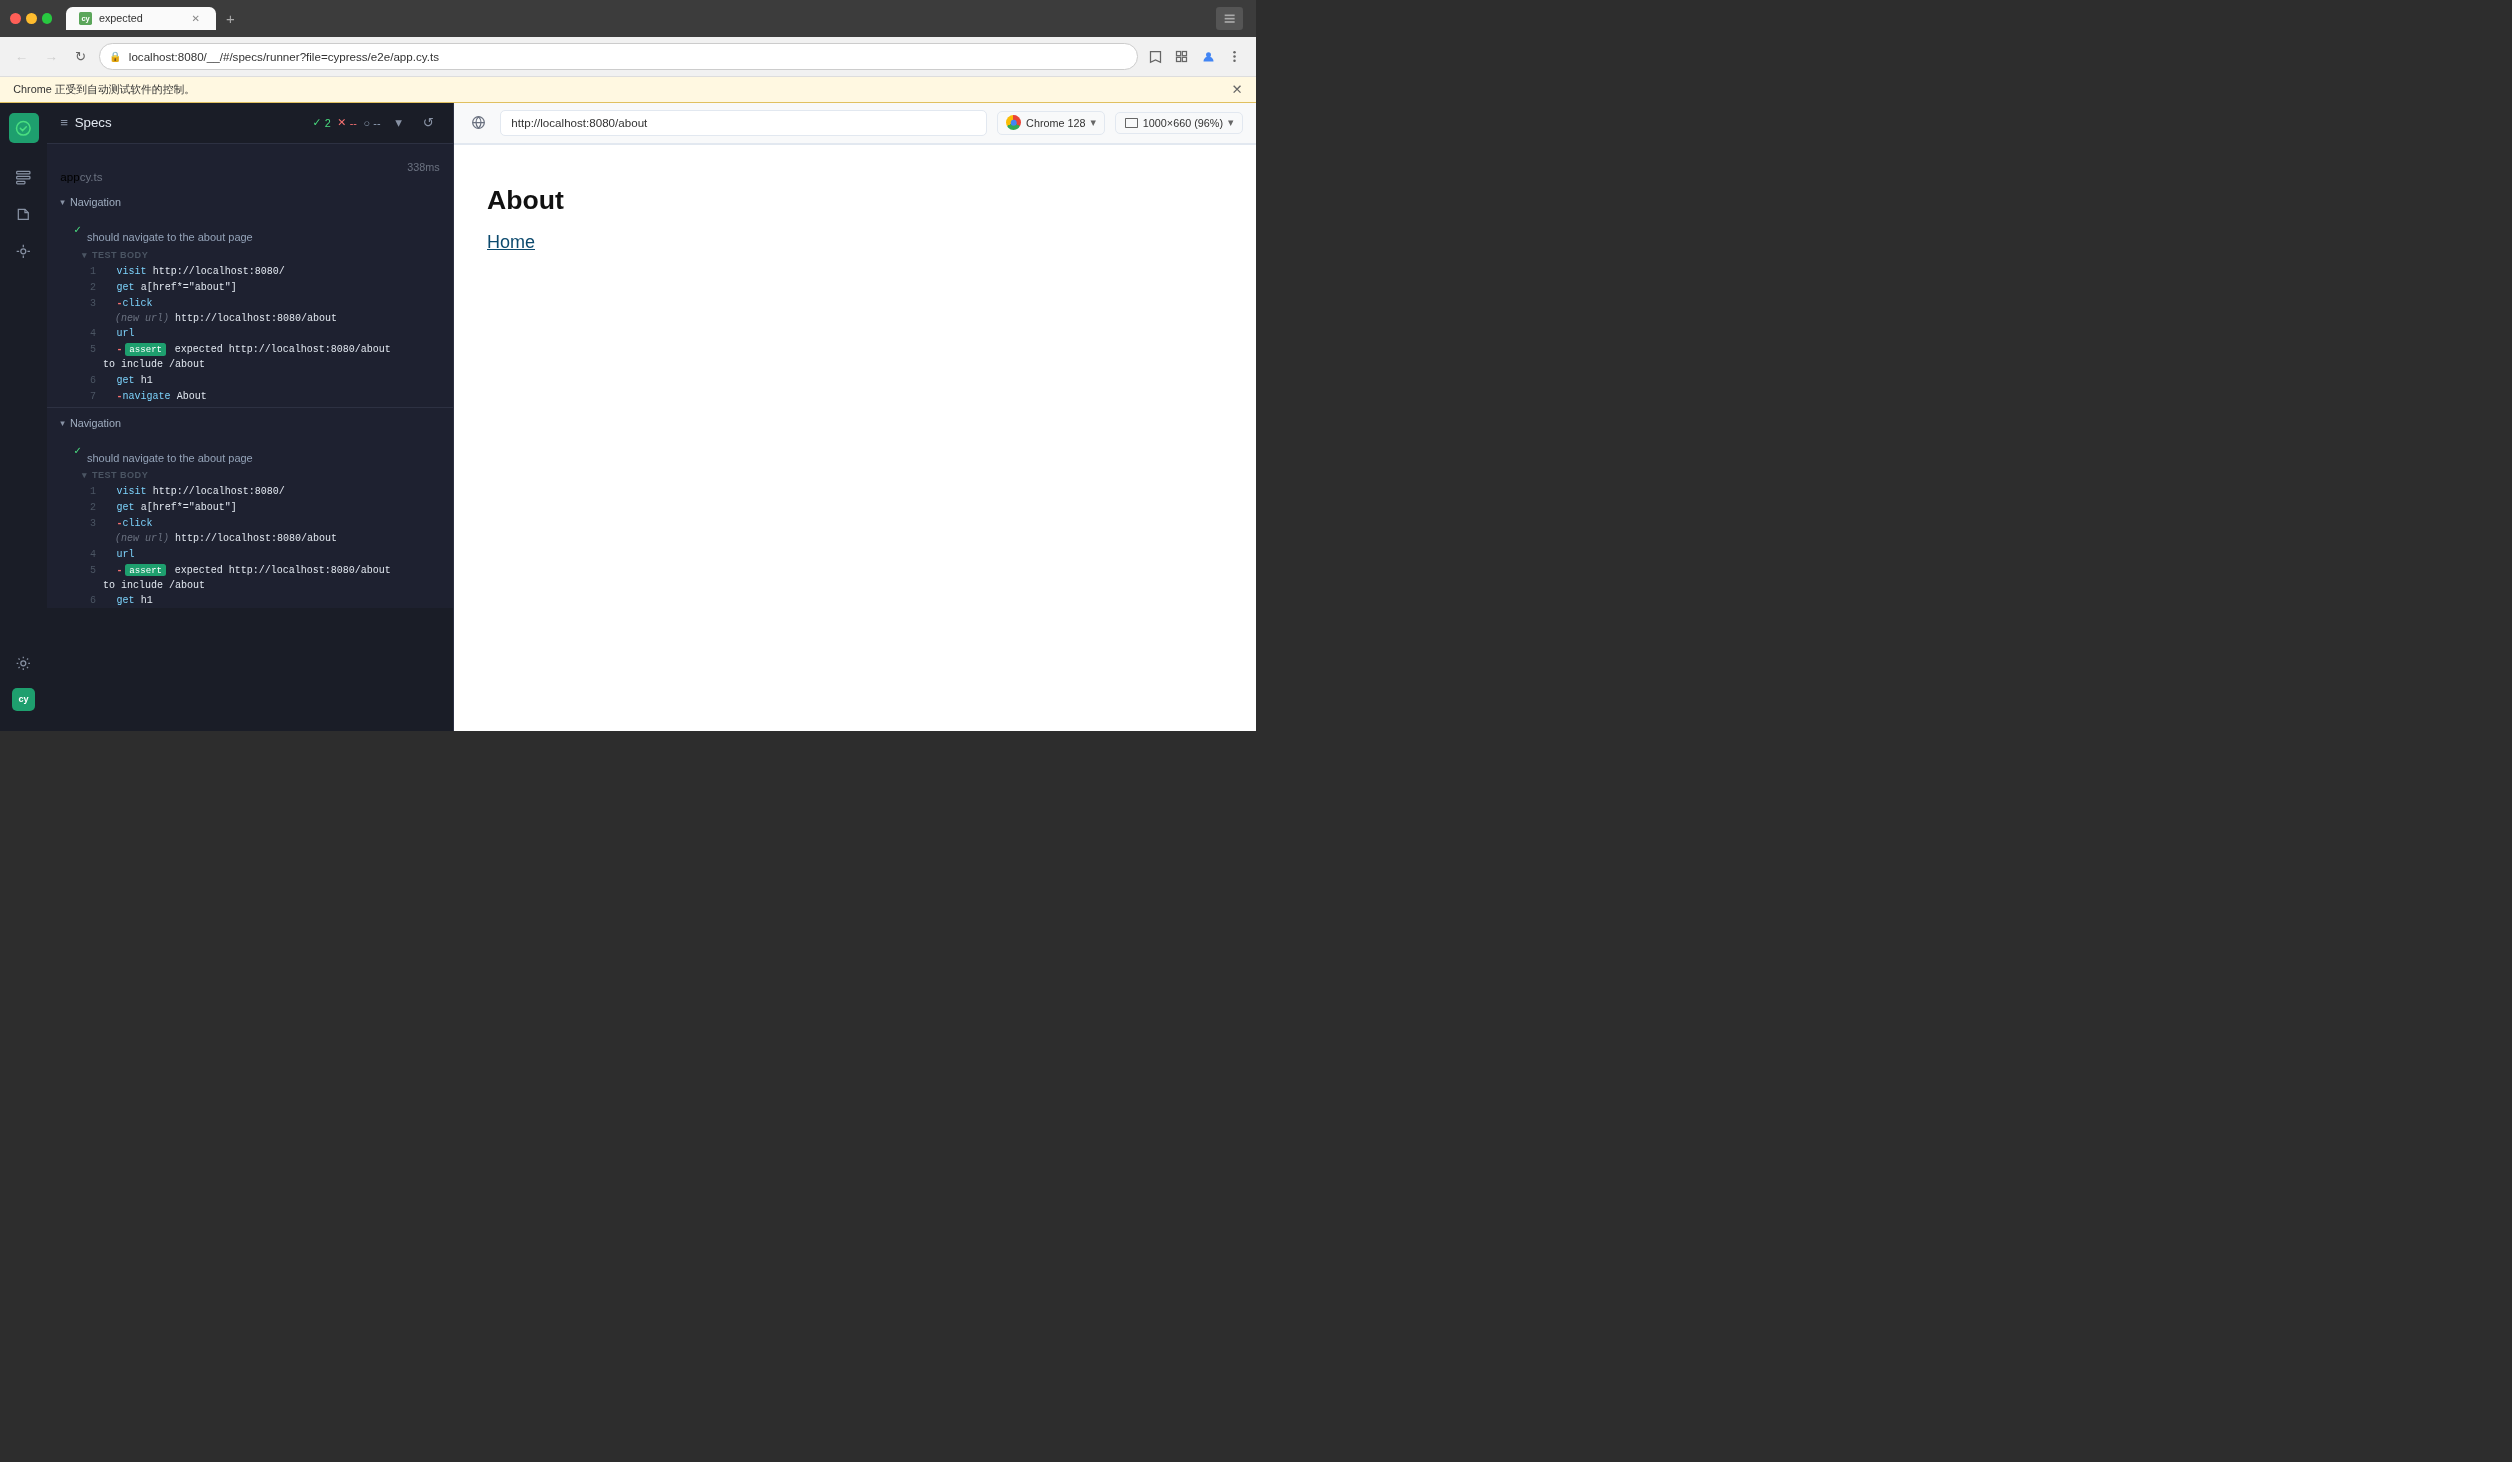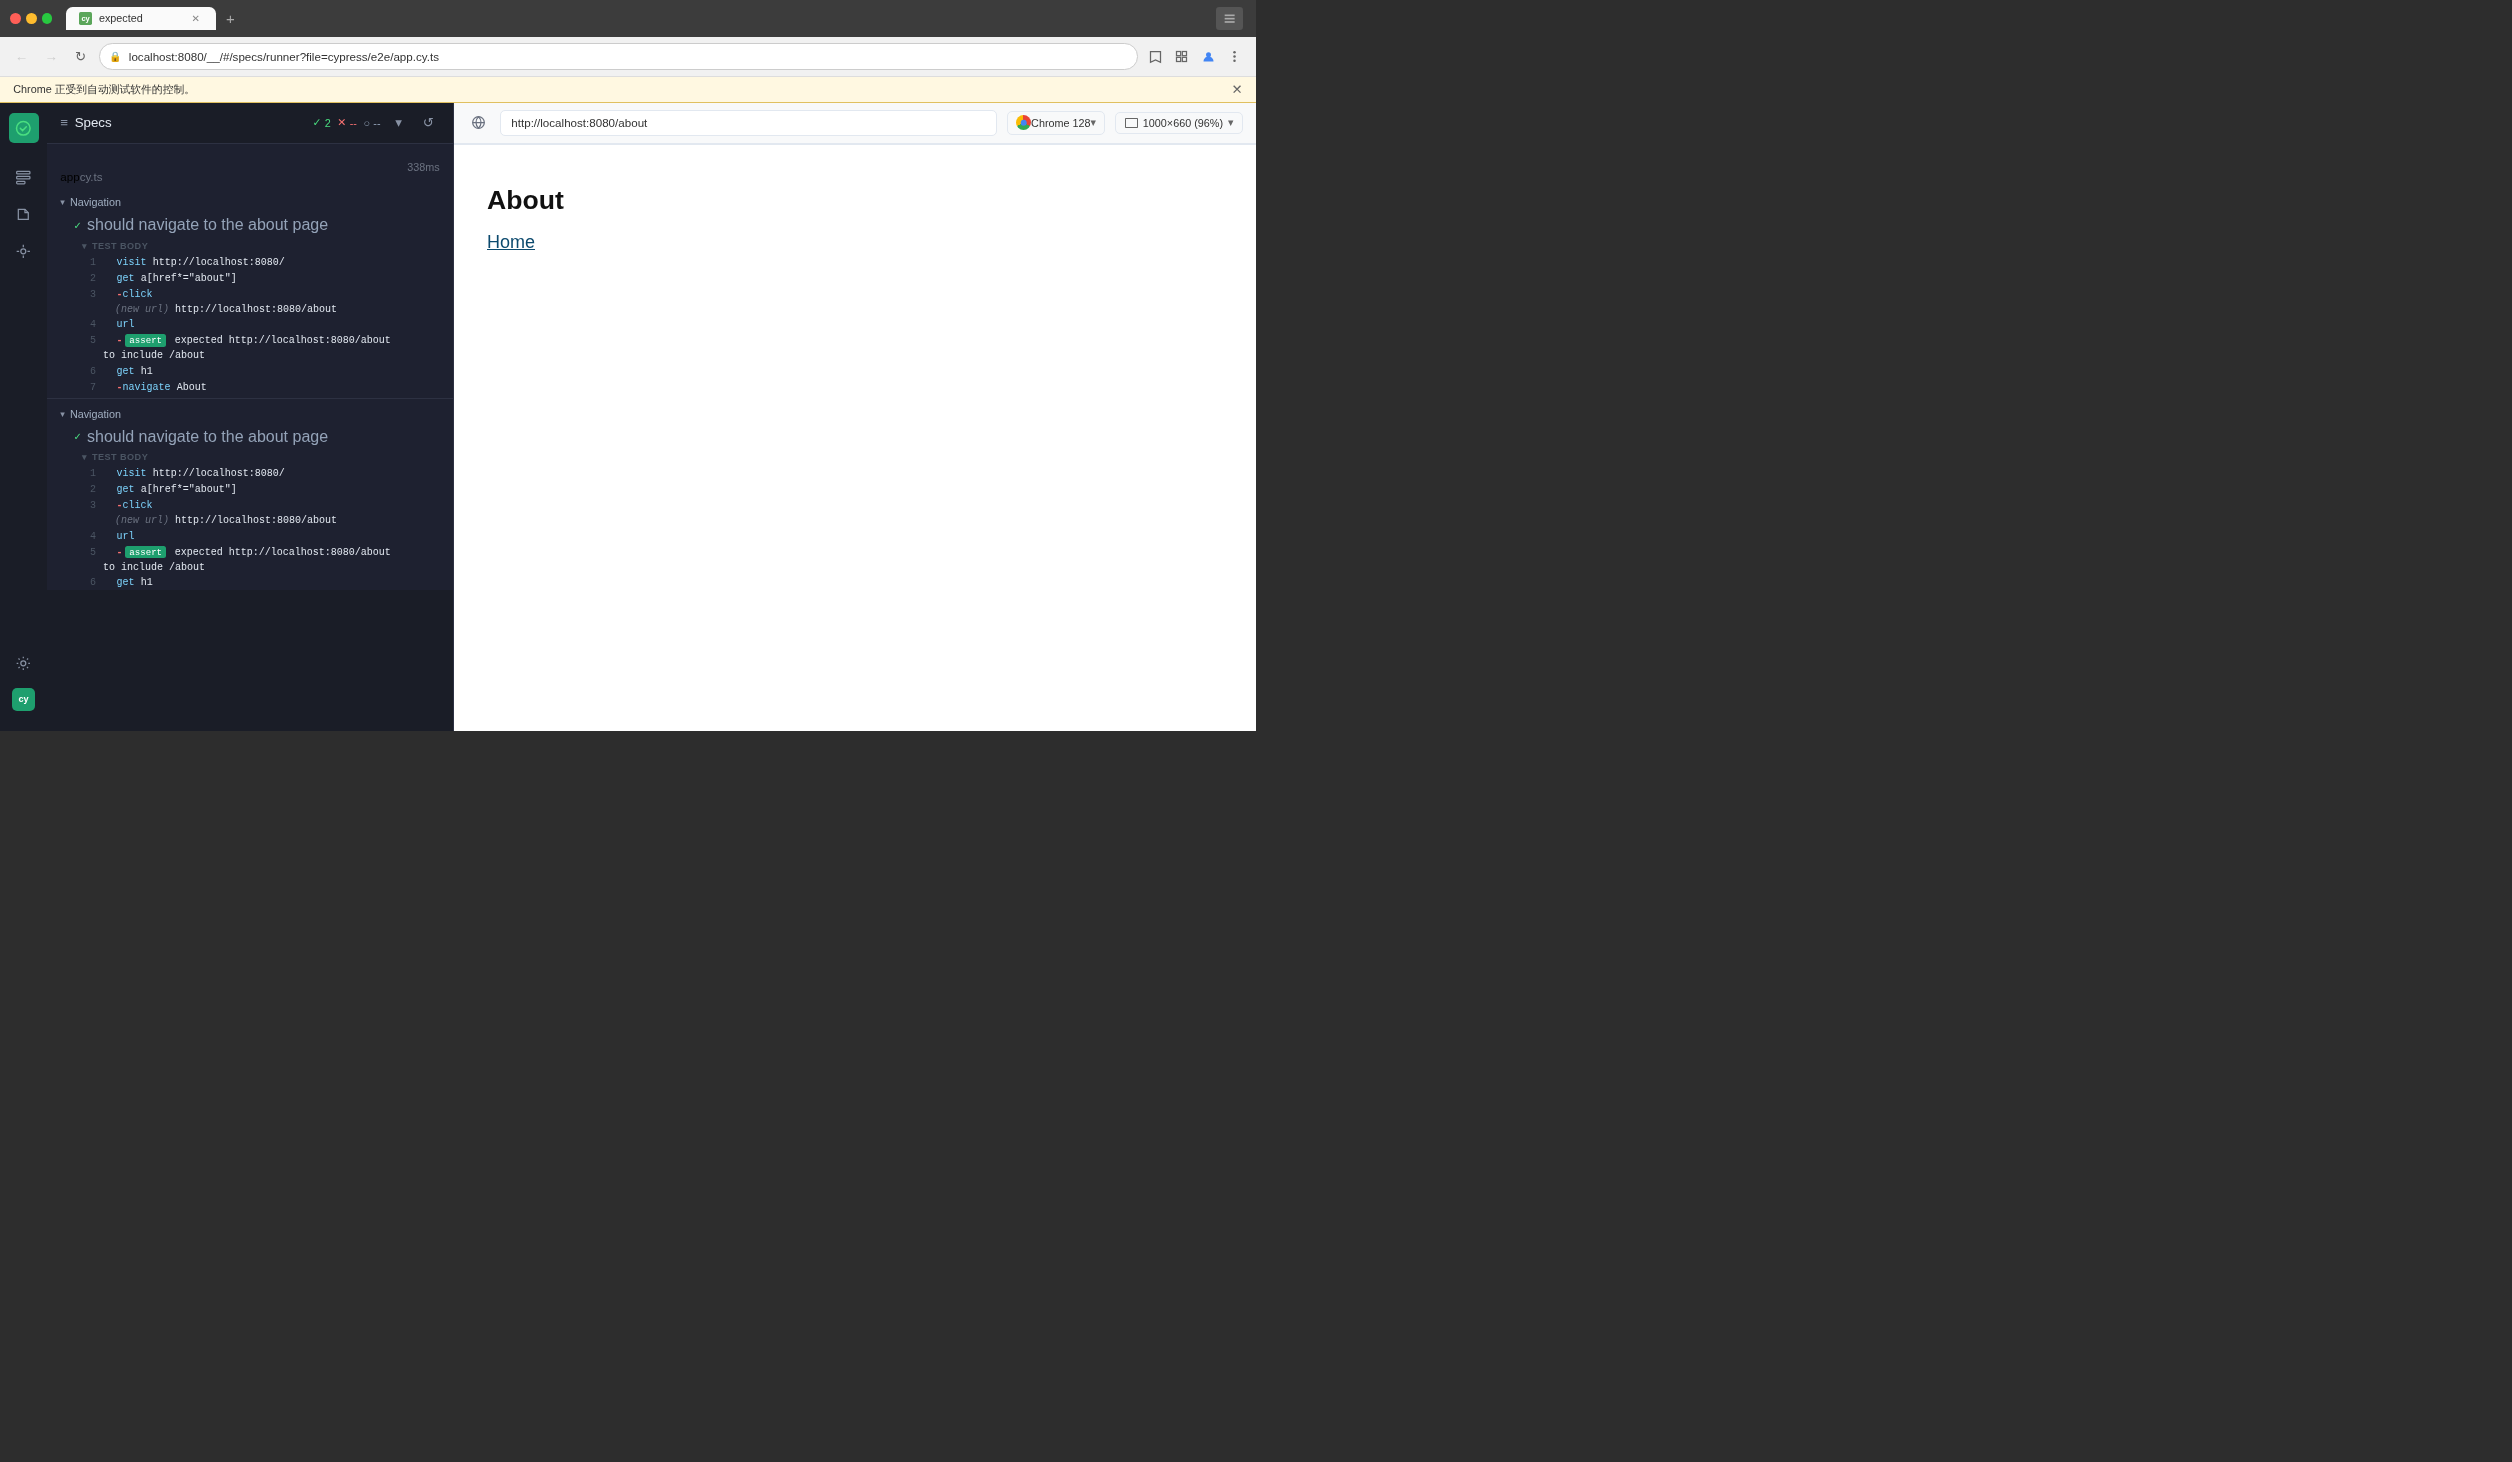--- a/index.html
+++ b/index.html
@@ -59,41 +59,41 @@
     .test-file-name { font-size: 11.6px; margin-top: 18px; }
     .test-duration { color: #6b7280; font-size: 10.8px; }
 
     .test-suite { padding: 0; }
     .suite-header { padding: 5px 13.3px; display: flex; align-items: center; gap: 5px; cursor: pointer; }
     .suite-arrow { color: #8892a4; font-size: 9.1px; }
     .suite-name { color: #a0aec0; font-size: 10.8px; }
 
     .test-case { padding: 3.3px 13.3px 3.3px 26.6px; display: flex; align-items: center; gap: 5px; }
     .test-check { color: #4ade80; font-size: 10px; }
-    .test-name { color: #94a3b8; font-size: 16px; }
+    .test-name { color: #94a3b8; font-size: 11px; margin-top: 15px; }
 
     .test-body-label { padding: 3.3px 13.3px 3.3px 35px; font-size: 9.1px; color: #4b5563; font-weight: 600; letter-spacing: 0.05em; display: flex; align-items: center; gap: 5px; }
 
     .code-lines { padding: 0; }
     .code-line { display: flex; align-items: flex-start; padding: 2.5px 13.3px 2.5px 43px; font-family: 'Menlo', 'Monaco', 'Courier New', monospace; font-size: 10px; }
     .line-num { color: #4b5563; min-width: 16.6px; margin-right: 10px; user-select: none; }
     .line-code { color: #94a3b8; }
     .cmd-keyword { color: #7dd3fc; }
     .cmd-value { color: #e2e8f0; }
     .cmd-dash { color: #f87171; font-weight: bold; }
     .assert-badge { background: #1e9f6e; color: white; font-size: 9.1px; padding: 0.8px 4.2px; border-radius: 2.5px; margin: 0 2.5px; }
     .cmd-italic { color: #6b7280; font-style: italic; margin-left: 12px; }
     .sub-line { padding: 1.7px 13.3px 1.7px 56px; font-family: 'Menlo', 'Monaco', 'Courier New', monospace; font-size: 10px; color: #6b7280; }
 
     
     .browser-preview { flex: 1; background: white; display: flex; flex-direction: column; }
     .preview-toolbar { background: #f8f9fa; border-bottom: 0.8px solid #e2e8f0; padding: 6.6px 13.3px; display: flex; align-items: center; gap: 10px; }
     .preview-url-bar { flex: 1; height: 26.6px; background: white; border: 0.8px solid #e2e8f0; border-radius: 5px; display: flex; align-items: center; padding: 0 10px; }
     .preview-url { font-size: 11.6px; color: #333; }
-    .preview-browser-badge { display: flex; align-items: center; padding: 3.3px 8.3px; border: 0.8px solid #e2e8f0; border-radius: 5px; cursor: pointer; font-size: 10.8px; color: #333; }
+    .preview-browser-badge { display: flex; align-items: center; gap: 5px; padding: 3.3px 8.3px; border: 0.8px solid #e2e8f0; border-radius: 5px; cursor: pointer; font-size: 10.8px; color: #333; }
     .chrome-icon { width: 15px; height: 15px; border-radius: 50%; background: conic-gradient(#ea4335 0deg 120deg, #34a853 120deg 240deg, #fbbc04 240deg 360deg); position: relative; }
     .chrome-icon::after { content: ''; position: absolute; top: 50%; left: 50%; transform: translate(-50%, -50%); width: 6.6px; height: 6.6px; background: #4285f4; border-radius: 50%; }
     .preview-size-badge { display: flex; align-items: center; gap: 5px; padding: 3.3px 8.3px; border: 0.8px solid #e2e8f0; border-radius: 5px; cursor: pointer; font-size: 10.8px; color: #333; }
     .viewport-icon { width: 13.3px; height: 10px; border: 0.8px solid #666; border-radius: 0.8px; }
     .preview-h1 { font-size: 26.6px; font-weight: bold; color: #111; margin-bottom: 16.6px; }
     .preview-link { color: #0c4a6e; text-decoration: underline; font-size: 18px; }
 
     
     .test-list::-webkit-scrollbar { width: 5px; }
     .test-list::-webkit-scrollbar-track { background: #1a1d27; }

